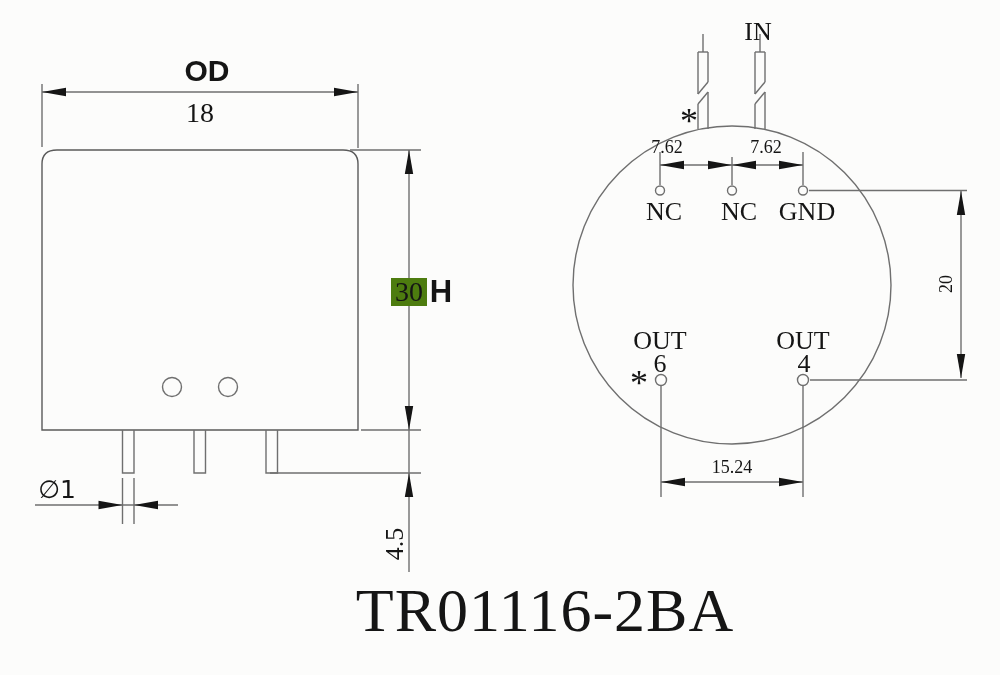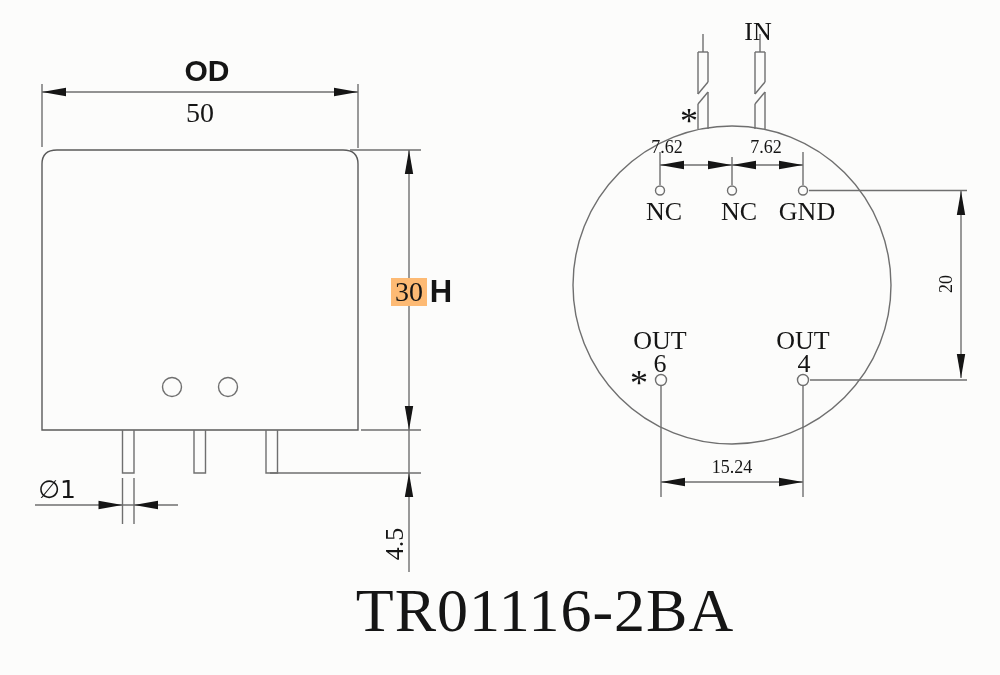--- a/index.html
+++ b/index.html
@@ -22,21 +22,21 @@
     line-height:1;
   }
   .dim{font-size:18px;}
   .dim-sm{font-size:26px;}
   .bold-sans{
     font-family:"Liberation Sans","DejaVu Sans",sans-serif;
     font-weight:bold;
     font-size:30px;
   }
   .rot{transform:translate(-50%,-50%) rotate(-90deg);}
-  .gap-bg{background:#fdba74;padding:0 4px;}
+  .gap-bg{background:#4d7c0f;padding:0 4px;}
   .star{font-size:36px;}
   .dia{font-family:"DejaVu Sans","DejaVu Serif",sans-serif;font-size:25px;}
   .pin-name{font-size:26px;}
   .title{
     font-size:62px;
     letter-spacing:1px;
   }
 </style>
 </head>
 <body>
@@ -141,21 +141,21 @@
         <line x1="661" y1="386" x2="661" y2="497"></line>
         <line x1="803" y1="386" x2="803" y2="497"></line>
         <line x1="661" y1="482" x2="803" y2="482"></line>
         <polygon fill="#151515" stroke="none" points="661,482 685,477.8 685,486.2"></polygon>
         <polygon fill="#151515" stroke="none" points="803,482 779,477.8 779,486.2"></polygon>
       </g>
     </g>
   </svg>
 
   <span class="lbl bold-sans" style="left:200px;top:71px;margin-left:7px;">OD</span>
-  <span class="lbl dim" style="left:200px;top:113px;font-size:28px;">50</span>
+  <span class="lbl dim" style="left:200px;top:113px;font-size:28px;">18</span>
   <span class="lbl dim gap-bg" style="left:409px;top:292px;font-size:28px;">30</span>
   <span class="lbl bold-sans" style="left:441px;top:291px;font-size:31px;">H</span>
   <span class="lbl dia" style="left:57px;top:489px;">∅1</span>
   <span class="lbl dim-sm rot" style="left:395px;top:544px;">4.5</span>
 
   <span class="lbl dim-sm" style="left:736px;top:32px;margin-left:22px;">IN</span>
   <span class="lbl star" style="left:689px;top:121px;">*</span>
   <span class="lbl dim" style="left:667px;top:147px;">7.62</span>
   <span class="lbl dim" style="left:766px;top:147px;">7.62</span>
   <span class="lbl pin-name" style="left:664px;top:212px;">NC</span>

